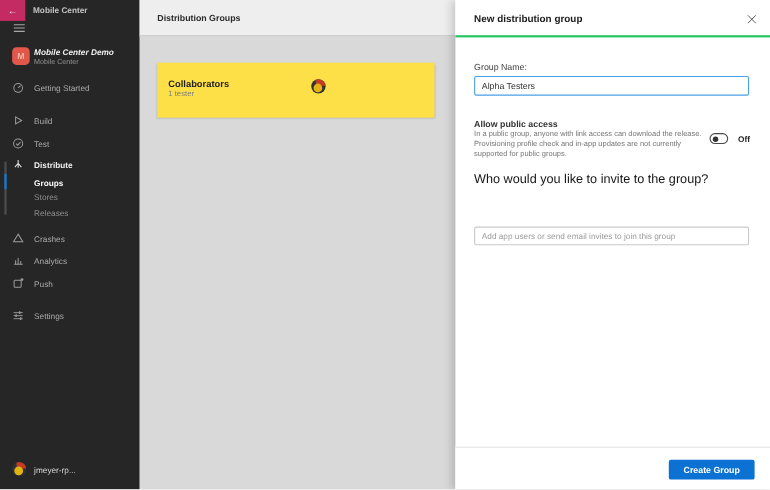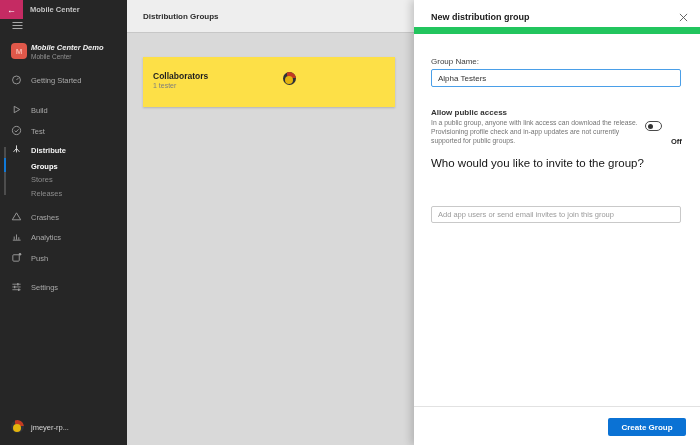--- a/index.html
+++ b/index.html
@@ -47,36 +47,36 @@
   .gp-title { position:absolute; left:16px; top:12px; font-size:8px; font-weight:700; color:#2b2b2b; }
   .group-card { position:absolute; left:16px; top:57px; width:252px; height:50px; background:#fde047;
                 box-shadow:0 1px 2px rgba(0,0,0,0.18); cursor:pointer; }
   .gc-name { position:absolute; left:10px; top:14px; font-size:8.5px; font-weight:700; color:#1f1f1f; }
   .gc-sub  { position:absolute; left:10px; top:25px; font-size:7px; color:#7e7e7e; }
   .gc-ball { left:140px; top:15px; }
 
   
   .dialog { position:absolute; left:414px; top:0; width:286px; height:445px; background:#ffffff;
             box-shadow:-3px 0 8px rgba(0,0,0,0.18); }
-  .dlg-header { position:absolute; left:0; top:0; width:286px; height:34px; border-bottom:7px solid #22c55e; background:#fff; }
+  .dlg-header { position:absolute; left:0; top:0; width:286px; height:34px; border-bottom:2px solid #22c55e; background:#fff; }
   .dlg-title { position:absolute; left:17px; top:12px; font-size:9px; font-weight:700; color:#1a1a1a; }
   .dlg-close { position:absolute; right:11px; top:11px; width:12px; height:12px; color:#555; cursor:pointer;
                display:flex; align-items:center; justify-content:center; }
 
   .fld-label { position:absolute; left:17px; top:57px; font-size:8px; color:#404040;text-align:center; }
   .name-input { position:absolute; left:17px; top:69px; width:250px; height:18px; border:1px solid #4a9fe8;
                 border-radius:2px; background:#fff; font-family:"Liberation Sans", sans-serif;
                 font-size:8px; color:#333; padding:0 6px; outline:none; }
 
   .pa-label { position:absolute; left:17px; top:108px; font-size:8px; font-weight:700; color:#333; }
   .pa-desc  { position:absolute; left:17px; top:118px; width:210px; font-size:6.8px; line-height:9px; color:#757575; }
   .toggle { position:absolute; left:231px; top:121px; width:17px; height:10px; border:1px solid #4a4a4a;
             border-radius:6px; background:#fff; cursor:pointer; }
   .toggle-knob { position:absolute; left:1.5px; top:1.5px; width:5px; height:5px; border-radius:50%; background:#333; }
-  .toggle-state { position:absolute; left:257px; top:122px; font-size:7.5px; font-weight:700; color:#222;margin-top:15px; }
+  .toggle-state { position:absolute; left:257px; top:122px; font-size:7.5px; font-weight:700; color:#222; }
 
   .invite-heading { position:absolute; left:17px; top:157px; width:260px; font-size:11.5px; font-weight:400; color:#141414; }
   .invite-input { position:absolute; left:17px; top:206px; width:250px; height:17px; border:1px solid #c9c9c9;
                   border-radius:2px; background:#fff; font-family:"Liberation Sans", sans-serif;
                   font-size:7.5px; color:#333; padding:0 6px; outline:none; }
   .invite-input::placeholder { color:#9b9b9b; }
 
   .dlg-footer { position:absolute; left:0; top:406px; width:286px; height:39px; background:#fff; border-top:1px solid #e2e2e2; }
   .create-btn { position:absolute; right:14px; top:11px; width:78px; height:18px; background:#0b72d4; border:none;
                 border-radius:2px; color:#fff; font-family:"Liberation Sans", sans-serif;

